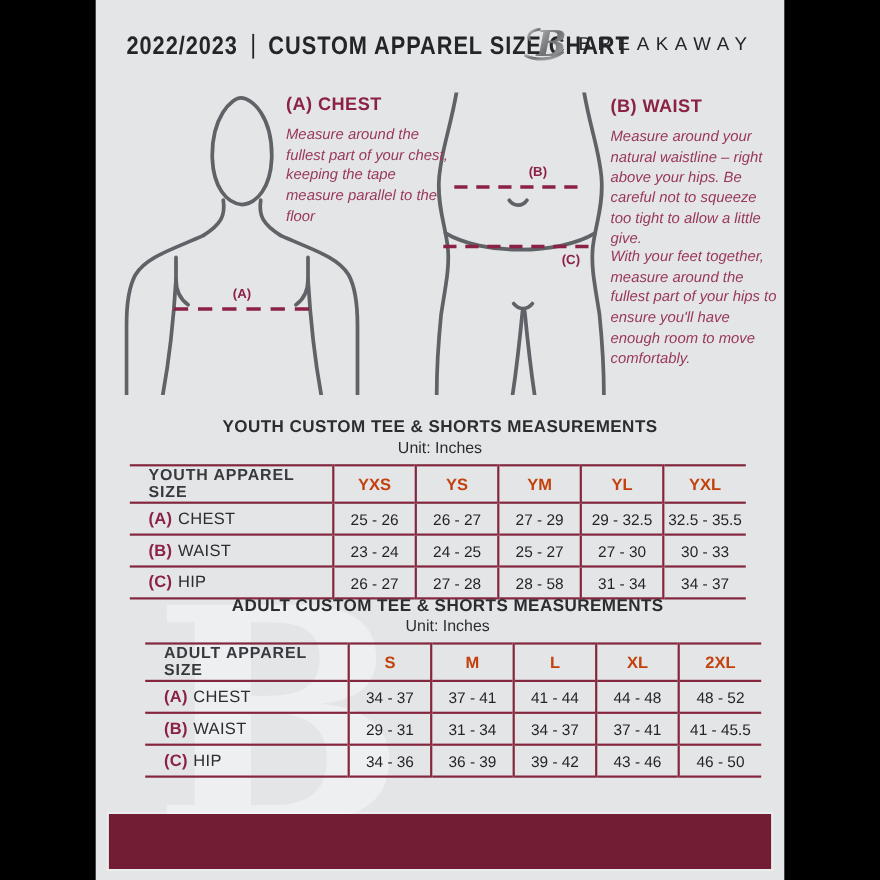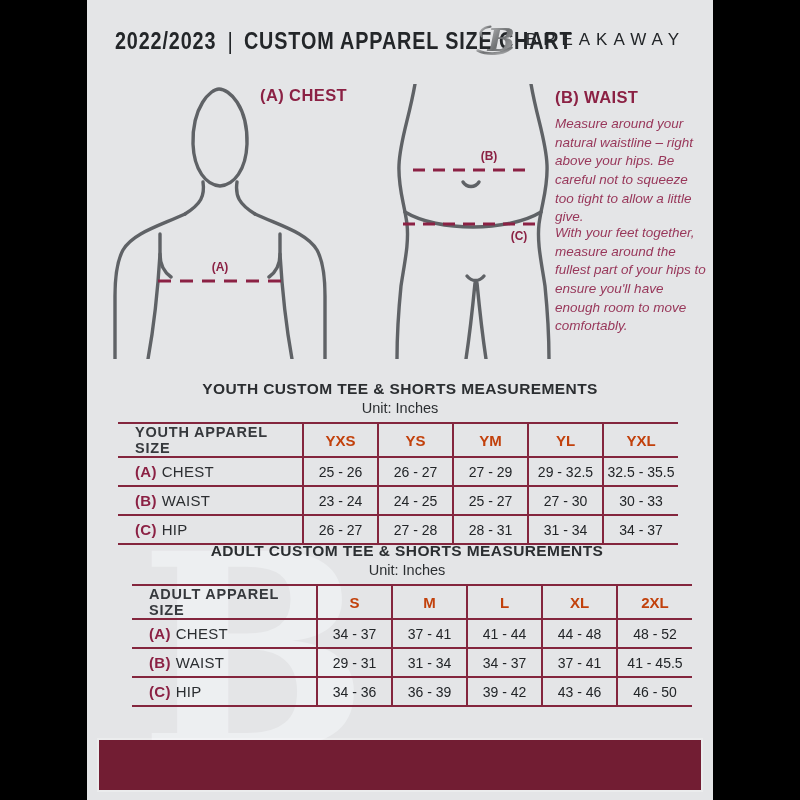--- a/index.html
+++ b/index.html
@@ -106,20 +106,21 @@
       <path d="M 167,150 L 167,170 C 167,181 163,188 156,193"></path>
       <path d="M 47,170 C 45,204 41,242 35,275"></path>
       <path d="M 167,170 C 169,204 173,242 179,275"></path>
     </g>
     <text class="mlabel" x="107" y="187" text-anchor="middle">(A)</text>
     <line x1="45" y1="197" x2="175" y2="197" stroke="var(--maroon-head)" stroke-width="3.2" stroke-dasharray="13 9"></line>
   </svg>
 
   <div class="instr instr-a">
     <h3>(A) CHEST</h3>
+    <p>Measure around the fullest part of your chest, keeping the tape measure parallel to the floor</p>
   </div>
 
   <svg class="diagram diag-lower" width="160" height="275" viewBox="0 0 160 275">
     <g fill="none" stroke="var(--silhouette)" stroke-width="3.4" stroke-linecap="round">
       <path d="M 22,0 C 16,35 7,56 6,81 C 5,104 11,118 14,140 C 16,159 12,176 8,202 C 5,232 4,256 4,275"></path>
       <path d="M 138,0 C 144,35 153,56 154,81 C 155,104 149,118 146,140 C 144,159 148,176 152,202 C 155,232 156,256 156,275"></path>
       <path d="M 12,128 C 45,148 115,148 148,128"></path>
       <path d="M 70,98 C 74,104 82,104 86,98"></path>
       <path d="M 74,192 C 79,198 86,198 91,192"></path>
       <path d="M 82,199 C 79,230 76,255 73,275"></path>
@@ -174,21 +175,21 @@
         <td>23 - 24</td>
         <td>24 - 25</td>
         <td>25 - 27</td>
         <td>27 - 30</td>
         <td>30 - 33</td>
       </tr>
       <tr class="last">
         <td class="c0"><span class="key">(C)</span><span>HIP</span></td>
         <td>26 - 27</td>
         <td>27 - 28</td>
-        <td>28 - 31</td>
+        <td>28 - 58</td>
         <td>31 - 34</td>
         <td>34 - 37</td>
       </tr>
     </tbody>
       </table>
   </div>
 
   <div class="tbl-section sec-adult">
     <div class="tbl-title">ADULT CUSTOM TEE &amp; SHORTS MEASUREMENTS</div>
     <div class="tbl-unit">Unit: Inches</div>

